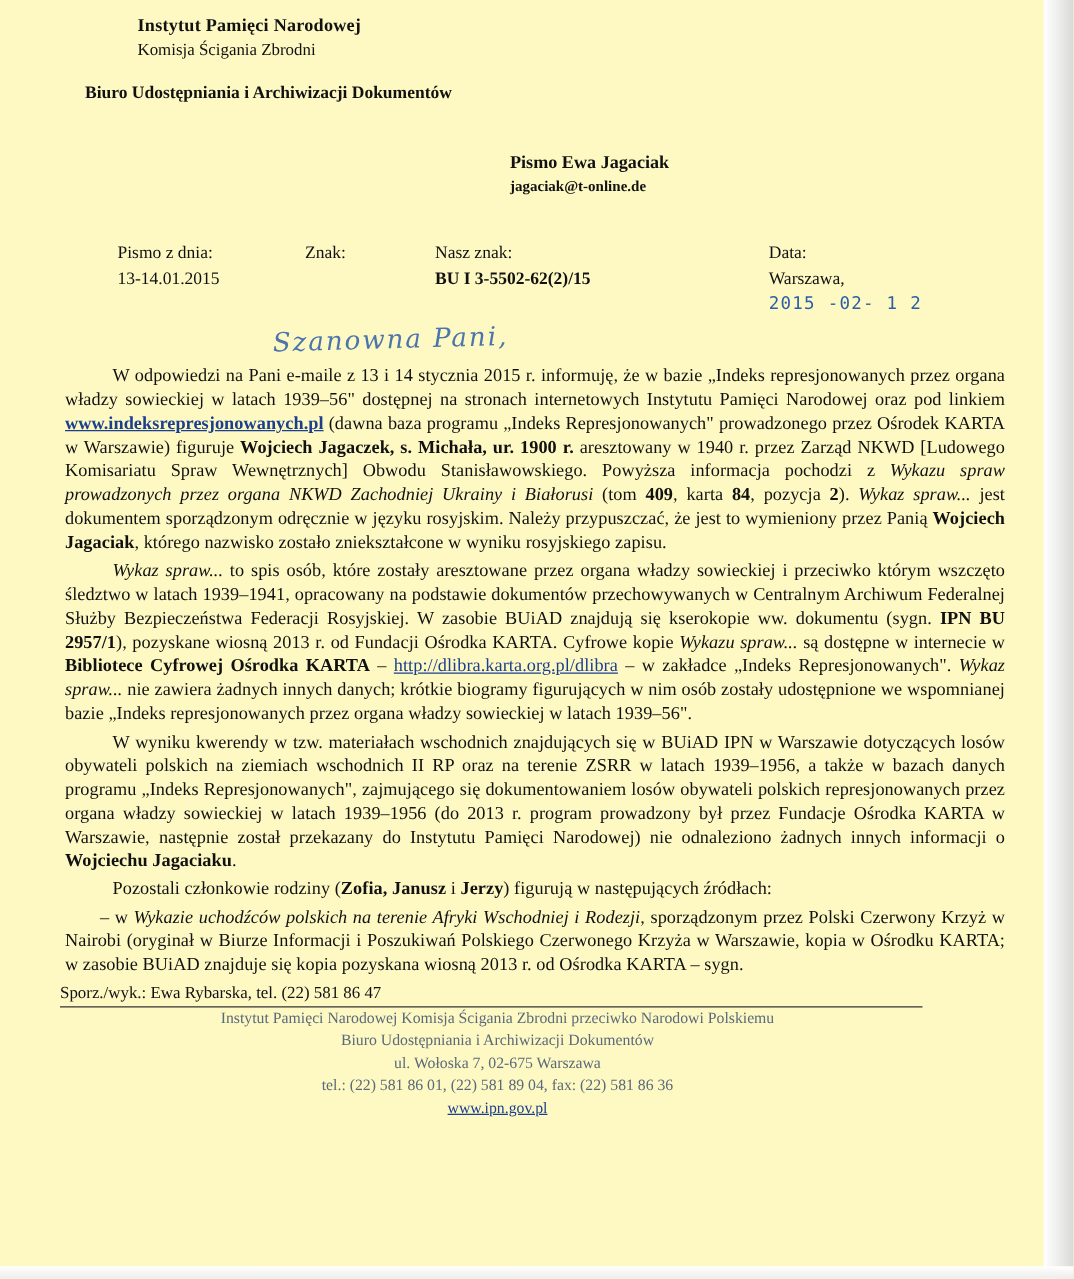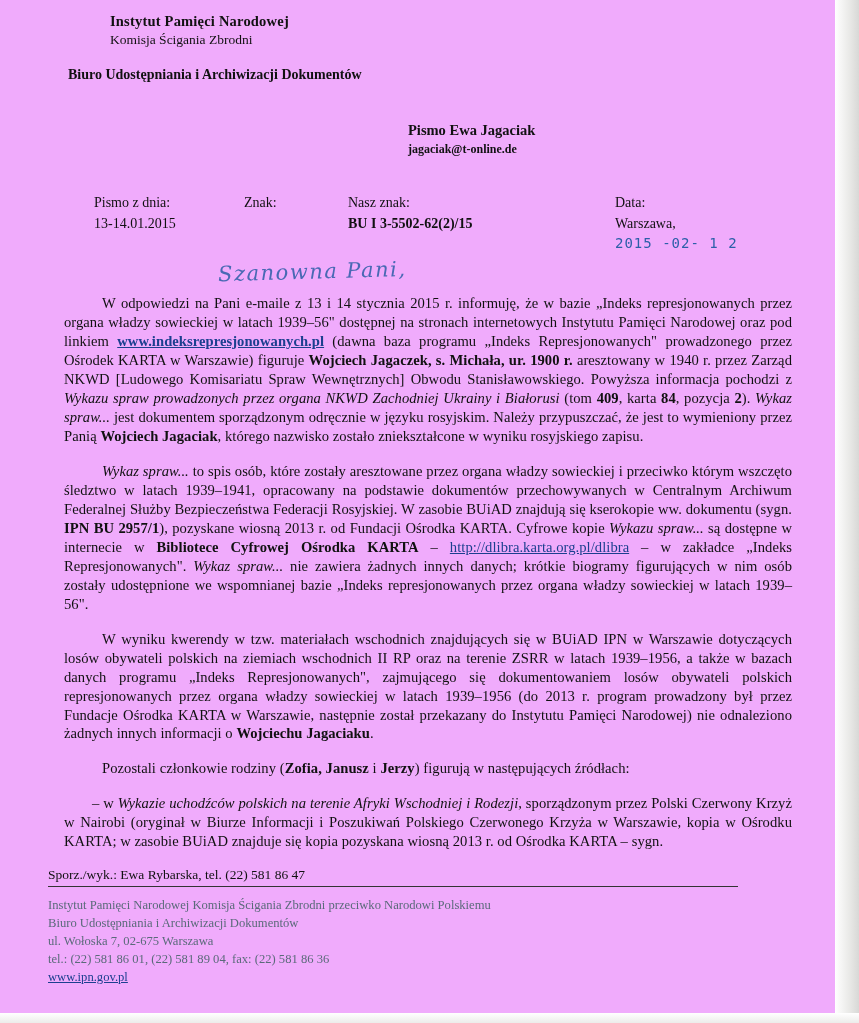--- a/index.html
+++ b/index.html
@@ -7,21 +7,21 @@
     padding: 0;
     background: #f3f3f1;
   }
   body {
     font-family: "Liberation Serif", serif;
   }
   .page {
     position: relative;
     width: 859px;
     height: 1023px;
-    background: #f0abfc;
+    background: #fef9c3;
     overflow: hidden;
     box-sizing: border-box;
   }
   
   .scan-edge-right {
     position: absolute;
     top: 0; right: 0;
     width: 24px; height: 100%;
     background: linear-gradient(to right, #ffffff 0%, #e9e9e7 60%, #d8d8d6 100%);
   }
@@ -112,21 +112,21 @@
 
   
   .body {
     margin-top: 14px;
     font-size: 14.6px;
     line-height: 1.30;
     text-align: justify;
     letter-spacing: .05px;
   }
   .body p {
-    margin: 16px;
+    margin: 4px;
     text-indent: 38px;
   }
   .body p.dash { text-indent: 28px; }
   b { font-weight: bold; }
   i { font-style: italic; }
   .link {
     color: #1b3f8f;
     text-decoration: underline;
     font-weight: bold;
   }
@@ -138,22 +138,21 @@
     font-size: 13.5px;
   }
   .sporz-rule {
     border-top: 1px solid #333;
     width: 690px;
     margin-top: 3px;
   }
 
   
   .footer {
-    margin-top: 10px;
-    text-align: left;
+    text-align: center;
     color: #5a6a7a;
     font-size: 12.6px;
     line-height: 1.42;
     width: 700px;
   }
   .footer .url {
     color: #1b3f8f;
     text-decoration: underline;
   }
 </style>

